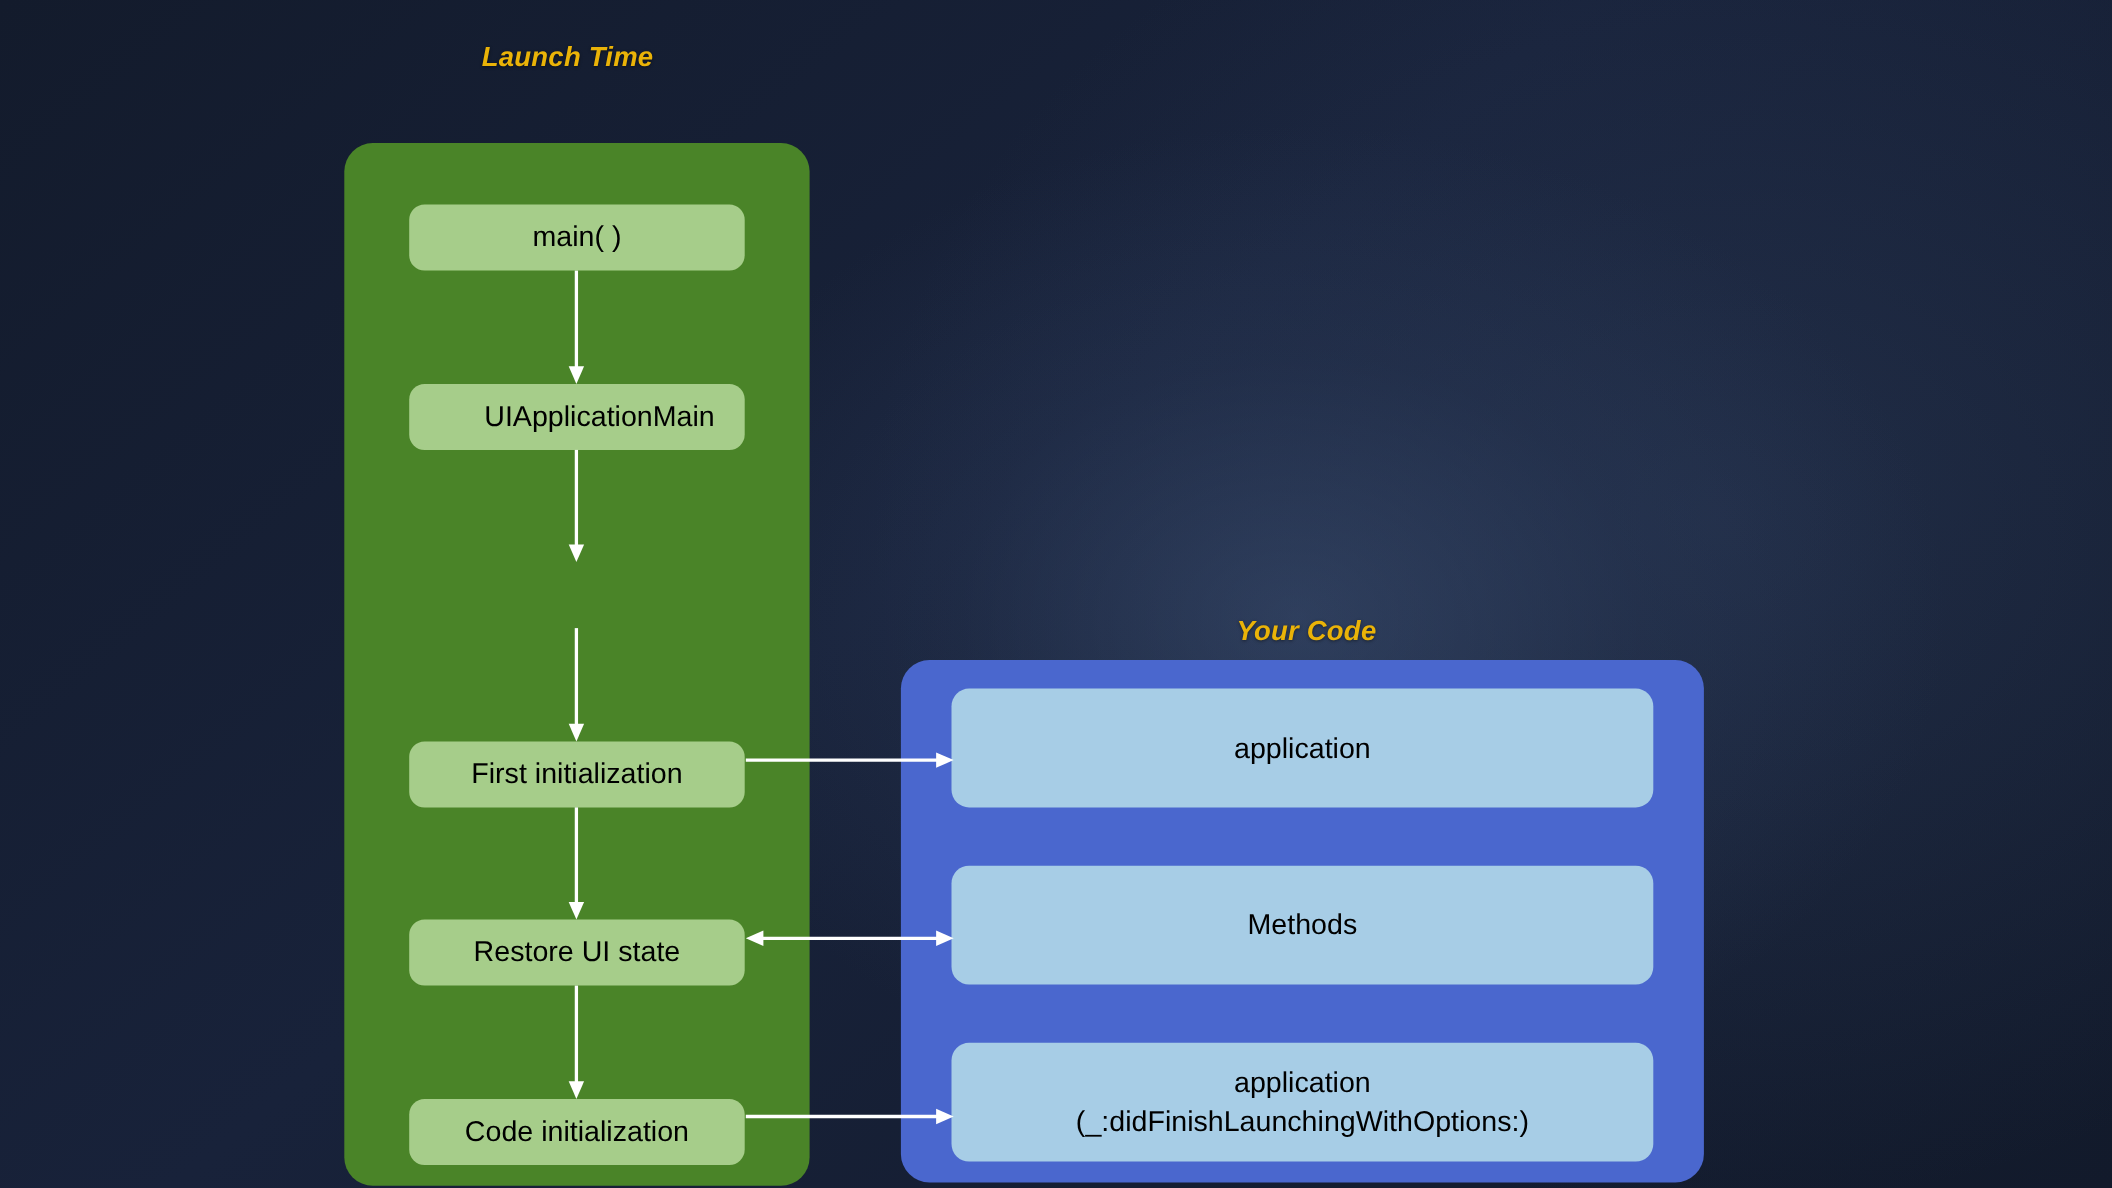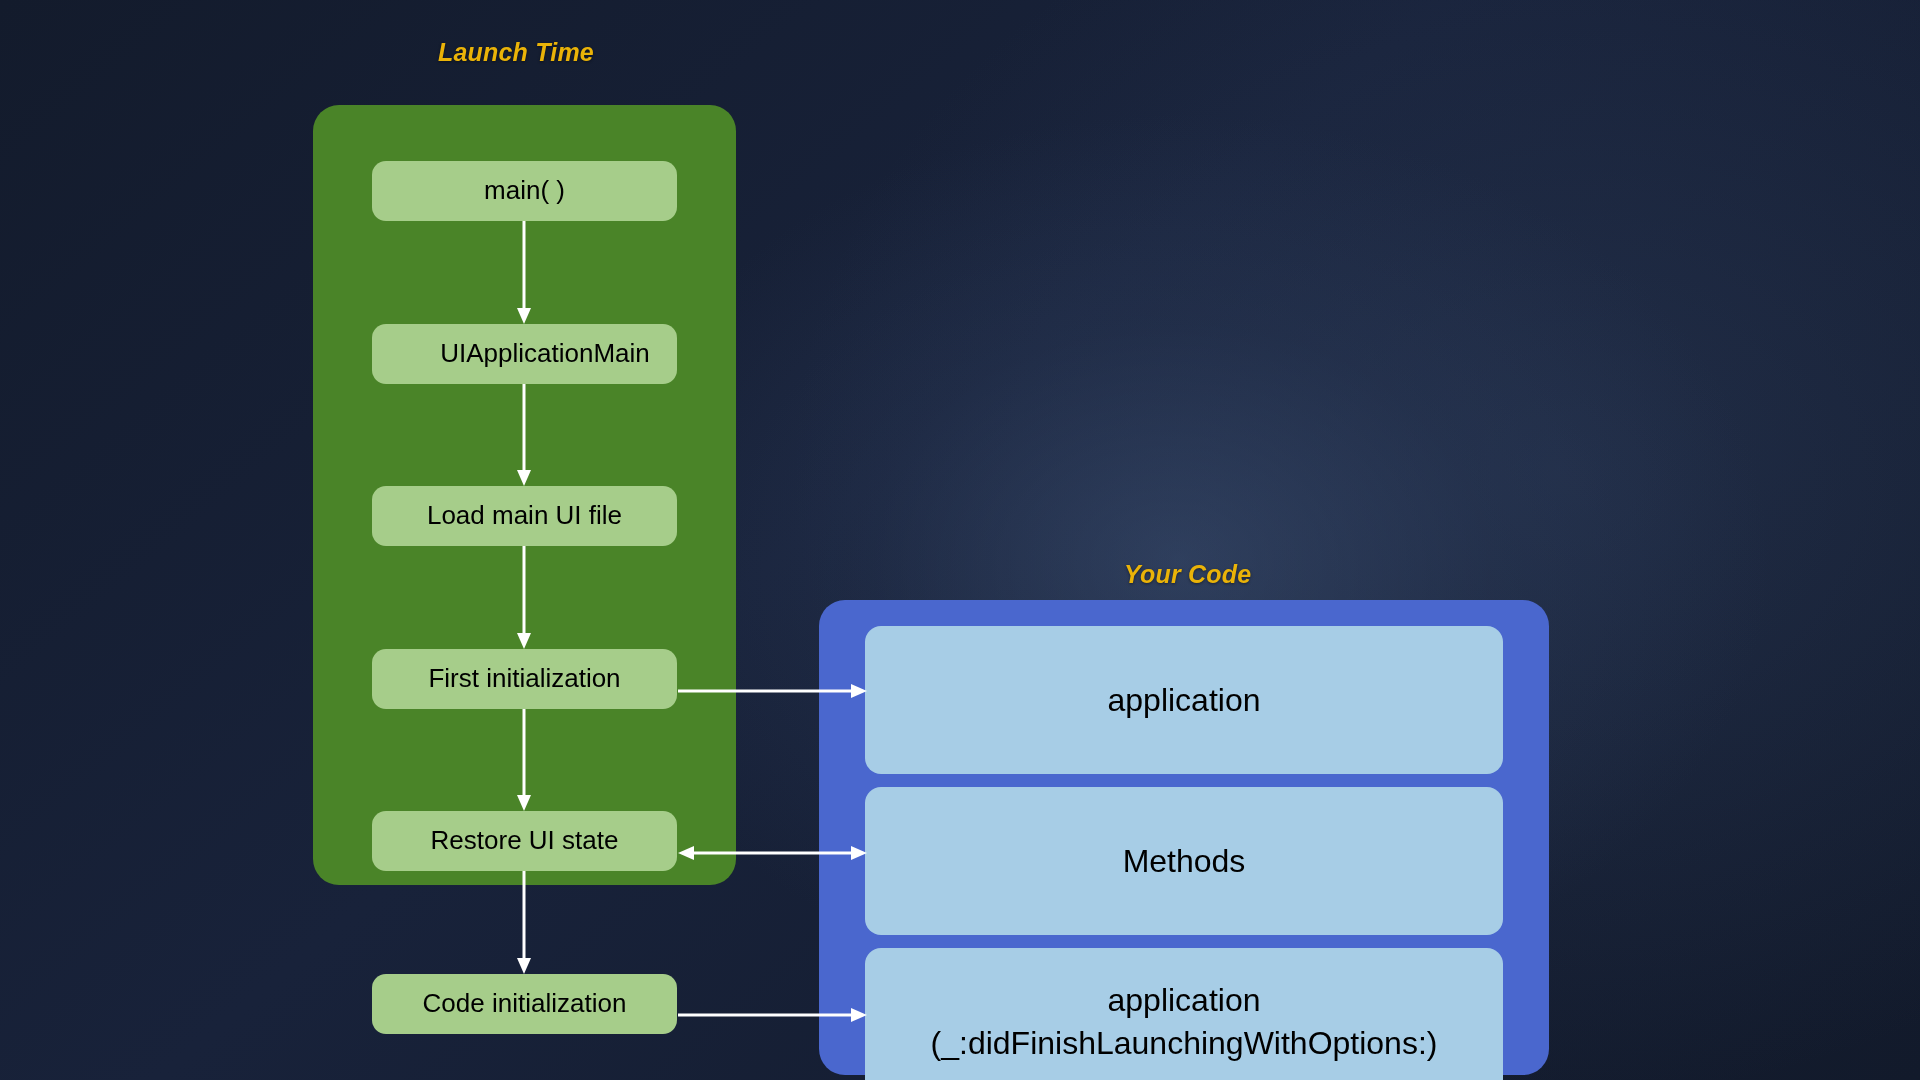--- a/index.html
+++ b/index.html
@@ -29,21 +29,21 @@
     letter-spacing:0.2px;
     white-space:nowrap;
     text-shadow:0 1px 3px rgba(0,0,0,0.45);
   }
   #caption-launch { left:438px; top:38px; }
   #caption-yourcode { left:1124px; top:560px; }
 
   
   .panel { position:absolute; }
   #panel-launch {
-    left:313px; top:105px; width:423px; height:780px;
+    left:313px; top:130px; width:423px; height:948px;
     background:#4a8428;
     border-radius:26px;
   }
   #panel-yourcode {
     left:819px; top:600px; width:730px; height:475px;
     background:#4a67ce;
     border-radius:26px;
   }
 
   
@@ -59,24 +59,24 @@
   }
   .node-green {
     background:#a6cd8a;
     font-size:26px;
     left:59px;
     width:305px;
     height:60px;
   }
   .node-blue {
     background:#a7cde6;
-    font-size:32px;
+    font-size:26px;
     left:46px;
     width:638px;
-    height:148px;
+    height:108px;
     border-radius:16px;
     justify-content:center;
   }
   .node-two-line { line-height:1.34; }
 
   
   #node-main               { top:56px; }
   #node-uiapplicationmain  { top:219px;padding-left:41px; }
   #node-loadmainui         { top:381px; }
   #node-firstinit          { top:544px; }
@@ -101,21 +101,20 @@
   <div class="caption" id="caption-launch">Launch Time</div>
 
   <div class="caption" id="caption-yourcode">Your Code</div>
 
   <div class="panel" id="panel-launch">
 
     <div class="node node-green" id="node-main">main( )</div>
 
     <div class="node node-green" id="node-uiapplicationmain">UIApplicationMain</div>
 
-    <div class="node node-green" id="node-loadmainui">Load main UI file</div>
 
     <div class="node node-green" id="node-firstinit">First initialization</div>
 
     <div class="node node-green" id="node-restoreui">Restore UI state</div>
 
     <div class="node node-green" id="node-finalinit">Code initialization</div>
 
     <svg class="arrow-svg" style="left:0; top:0;" width="423" height="948">
 
       <g>

